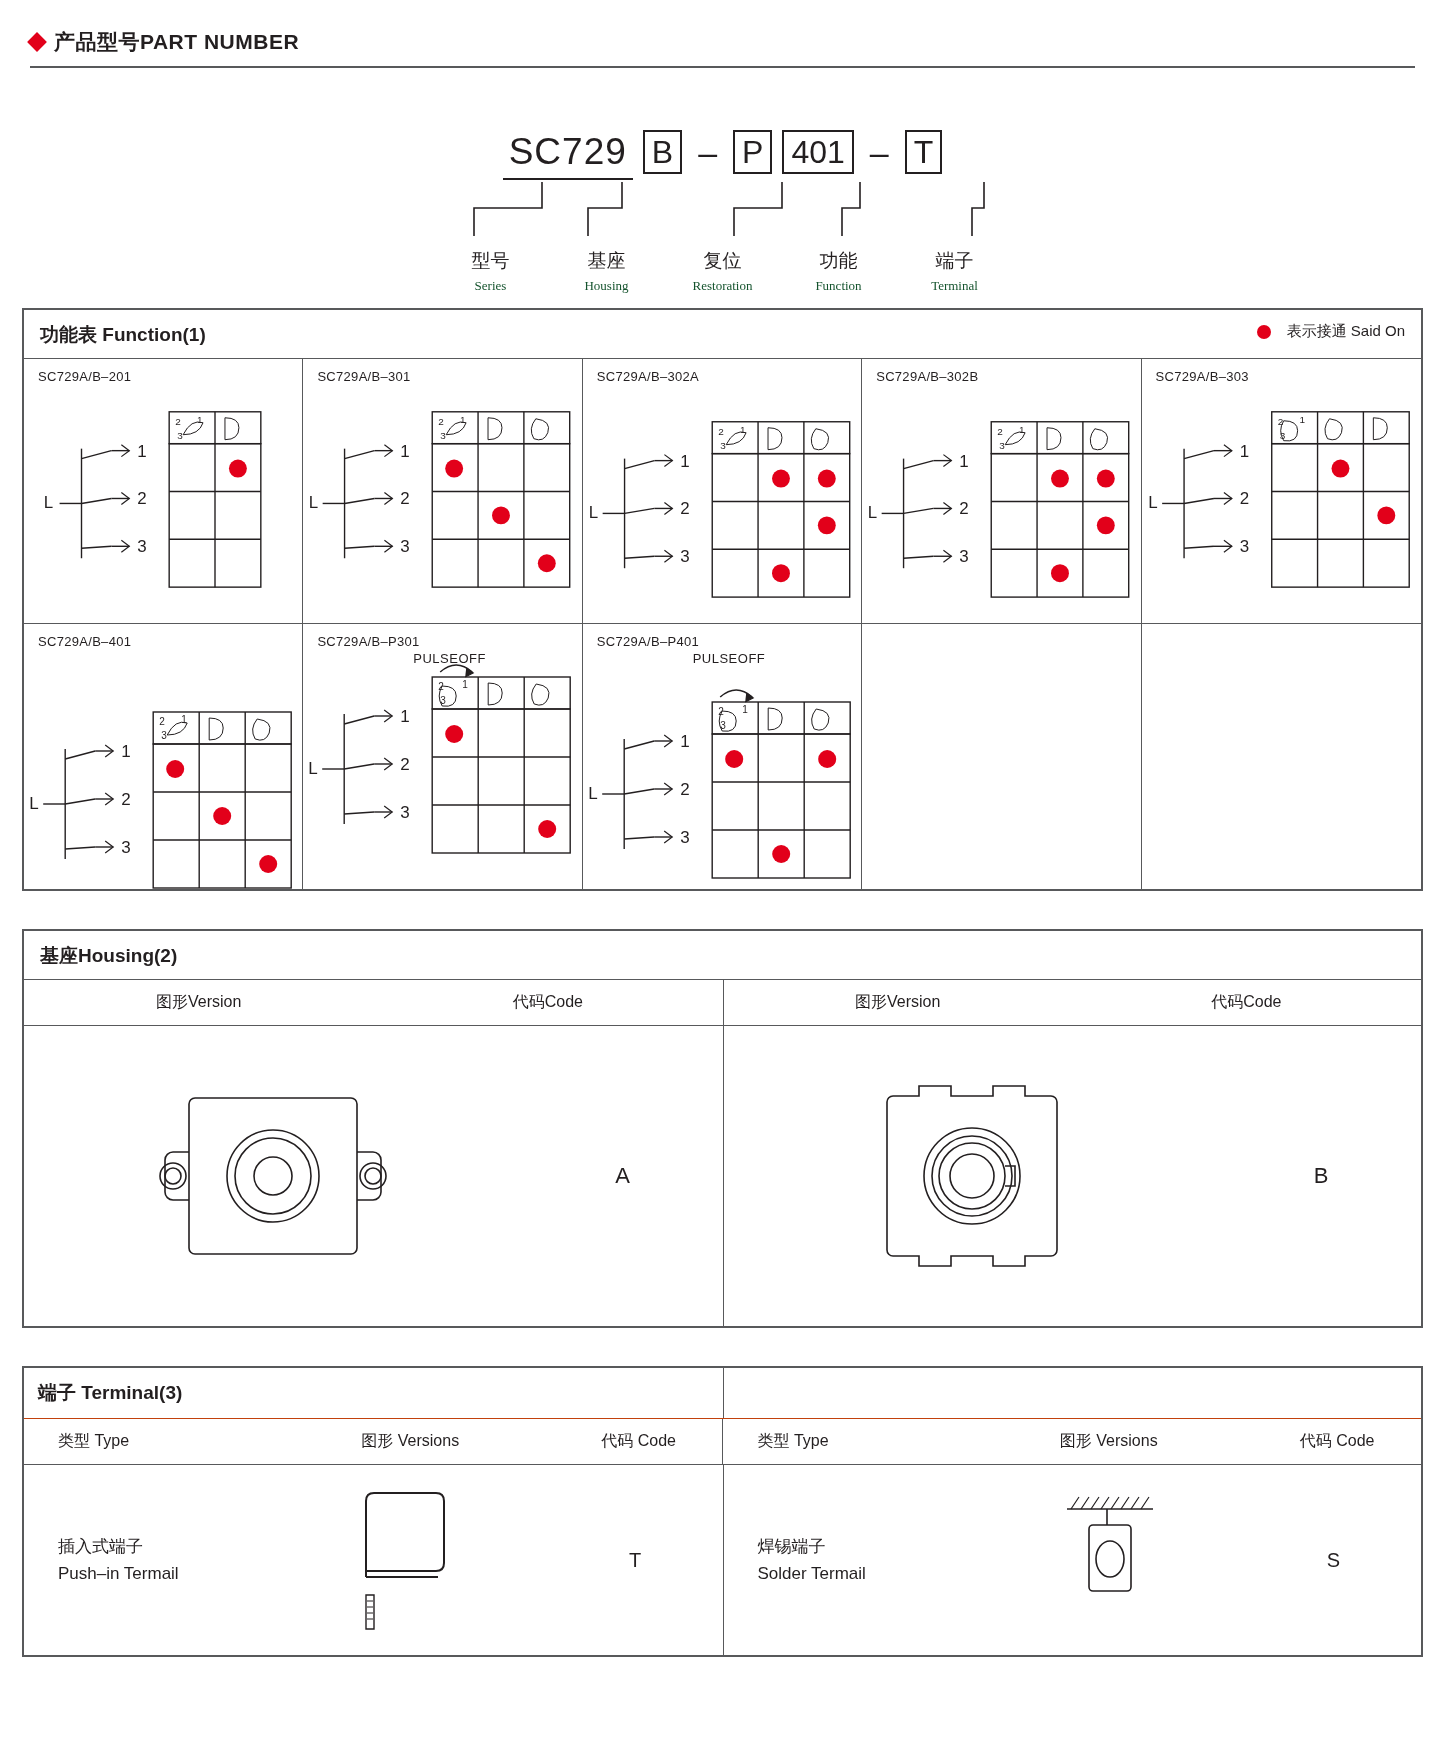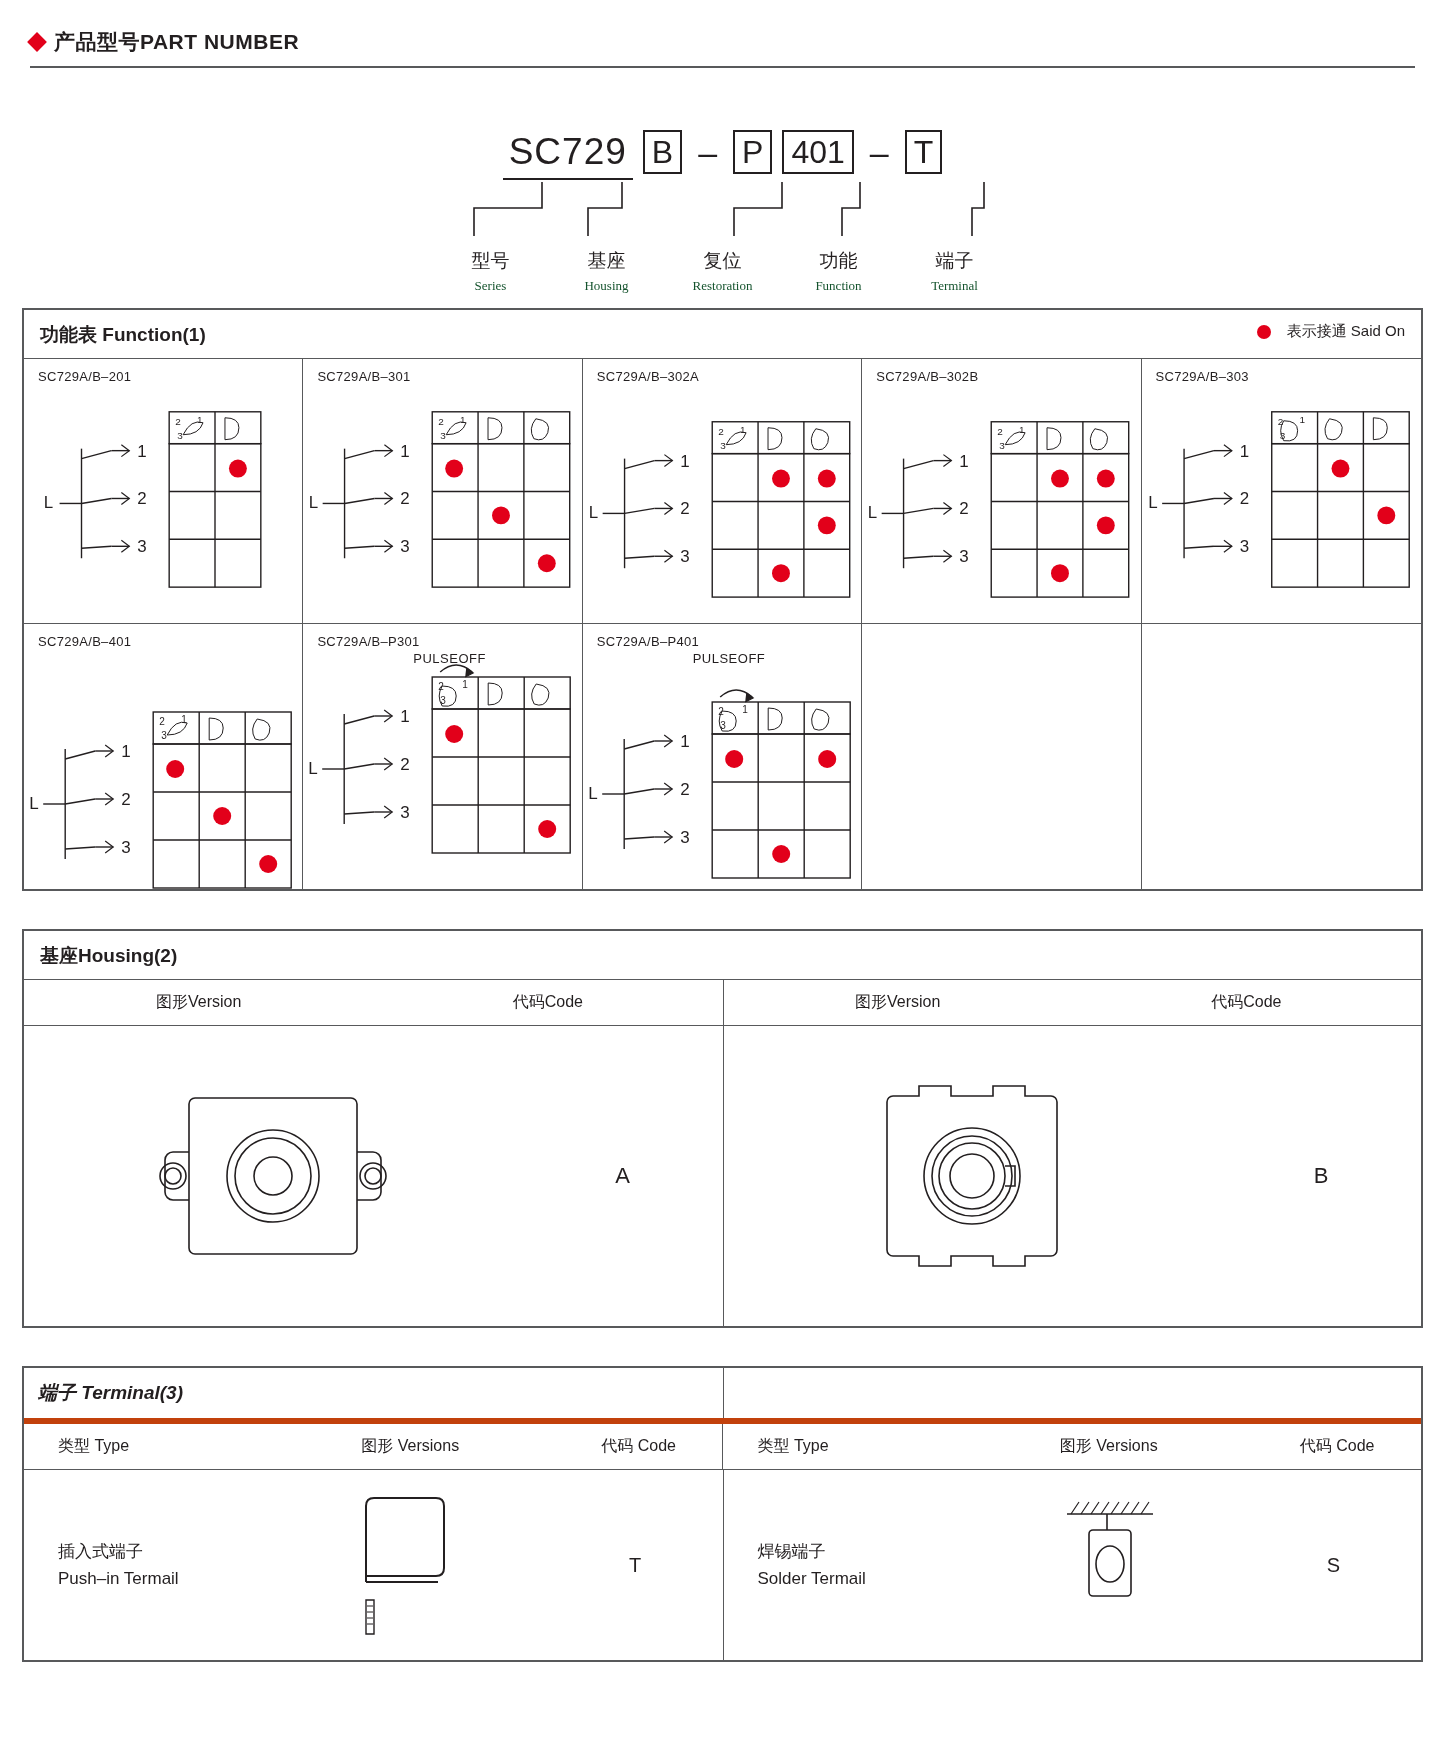--- a/index.html
+++ b/index.html
@@ -73,21 +73,21 @@
   .hz-head > div { padding: 12px 0; text-align:center; font-size:16px; }
   .hz-body { display:flex; }
   .hz-half { width:50%; }
   .hz-half + .hz-half { border-left: 1px solid #58595b; }
   .hz-head .sep { border-left: 1px solid #58595b; }
   .hz-cellrow { display:flex; align-items:center; height: 300px; }
   .hz-fig { flex: 1 1 auto; display:flex; align-items:center; justify-content:center; }
   .hz-code { width: 200px; text-align:center; font-size: 22px; }
 
   
-  .tm-top { display:flex; border-bottom: 6px solid #c2410c; font-style: italic; }
+  .tm-top { display:flex; border-bottom: 1px solid #c2410c; }
   .tm-top > div { width:50%; padding: 12px 14px; font-size:19px; font-weight:bold; }
   .tm-top > div + div { border-left: 1px solid #58595b; }
   .tm-head { display:flex; border-bottom:1px solid #58595b; }
   .tm-head > div { padding: 12px 0; text-align:center; font-size:16px; }
   .tm-body { display:flex; height: 190px; }
   .tm-half { width:50%; display:flex; align-items:center; }
   .tm-half + .tm-half { border-left:1px solid #58595b;justify-content:flex-end; }
   .tm-type { width: 250px; padding-left: 34px; font-size: 17px; line-height: 27px; }
   .tm-fig { flex:1 1 auto; display:flex; align-items:center; justify-content:center; }
   .tm-code { width: 175px; text-align:center; font-size: 20px; }

